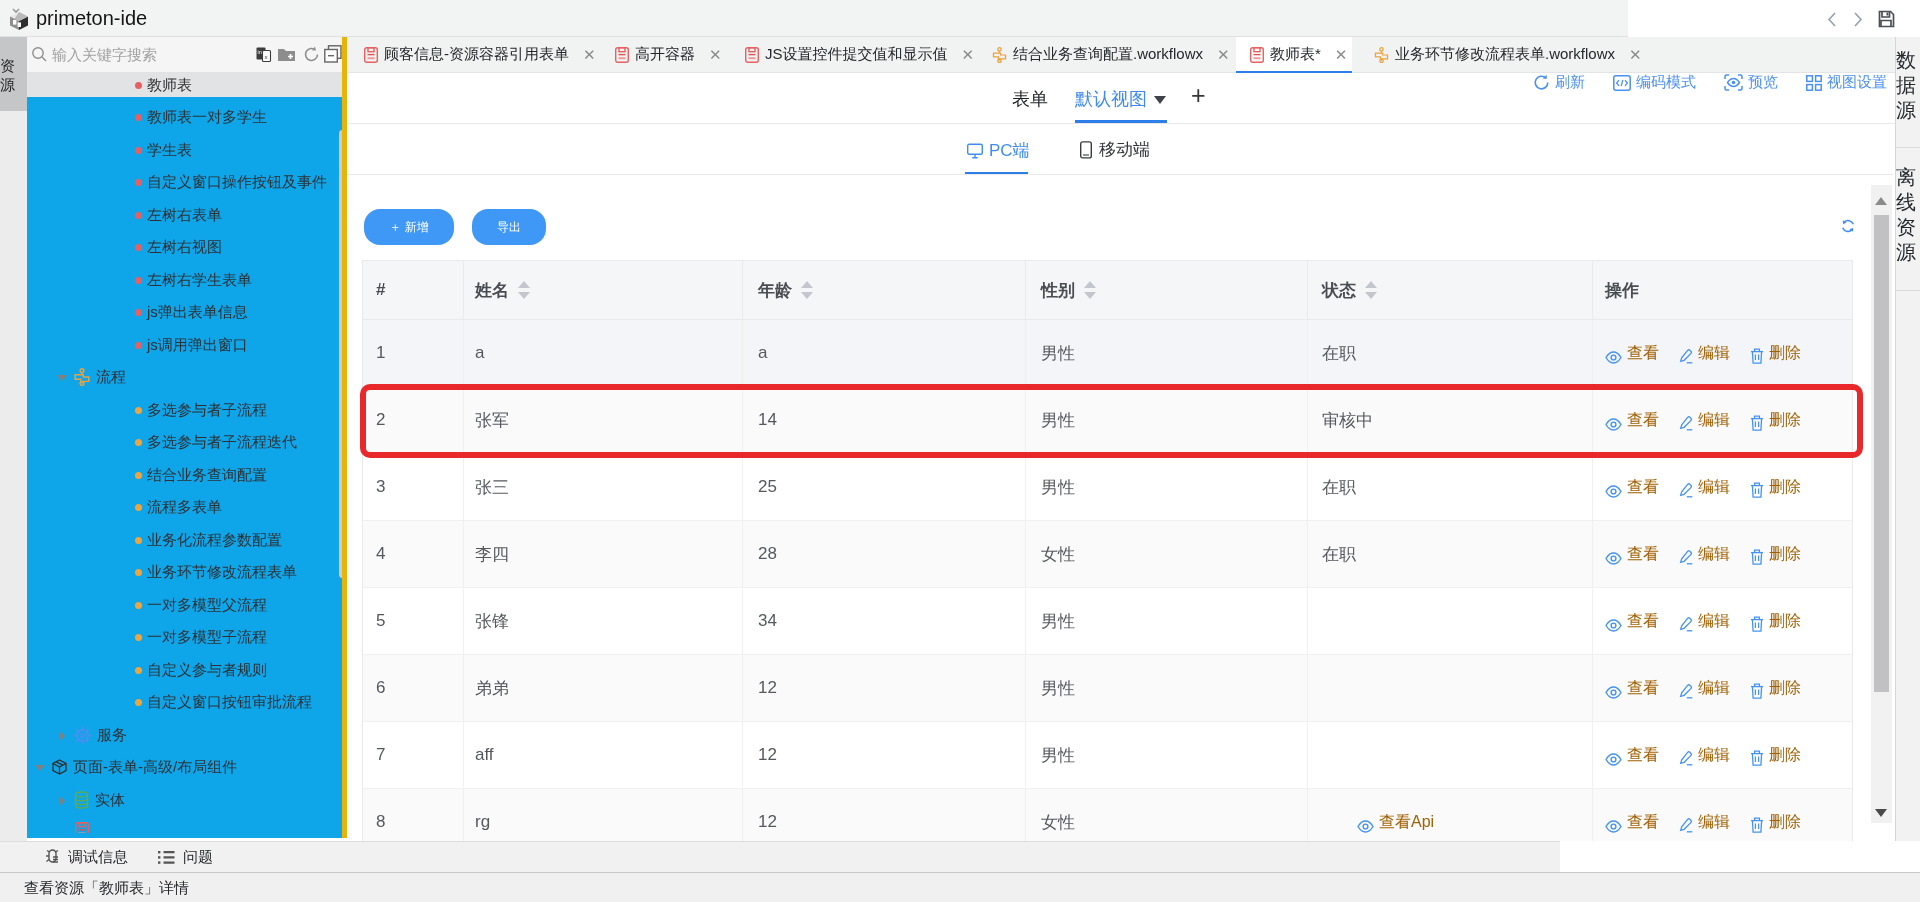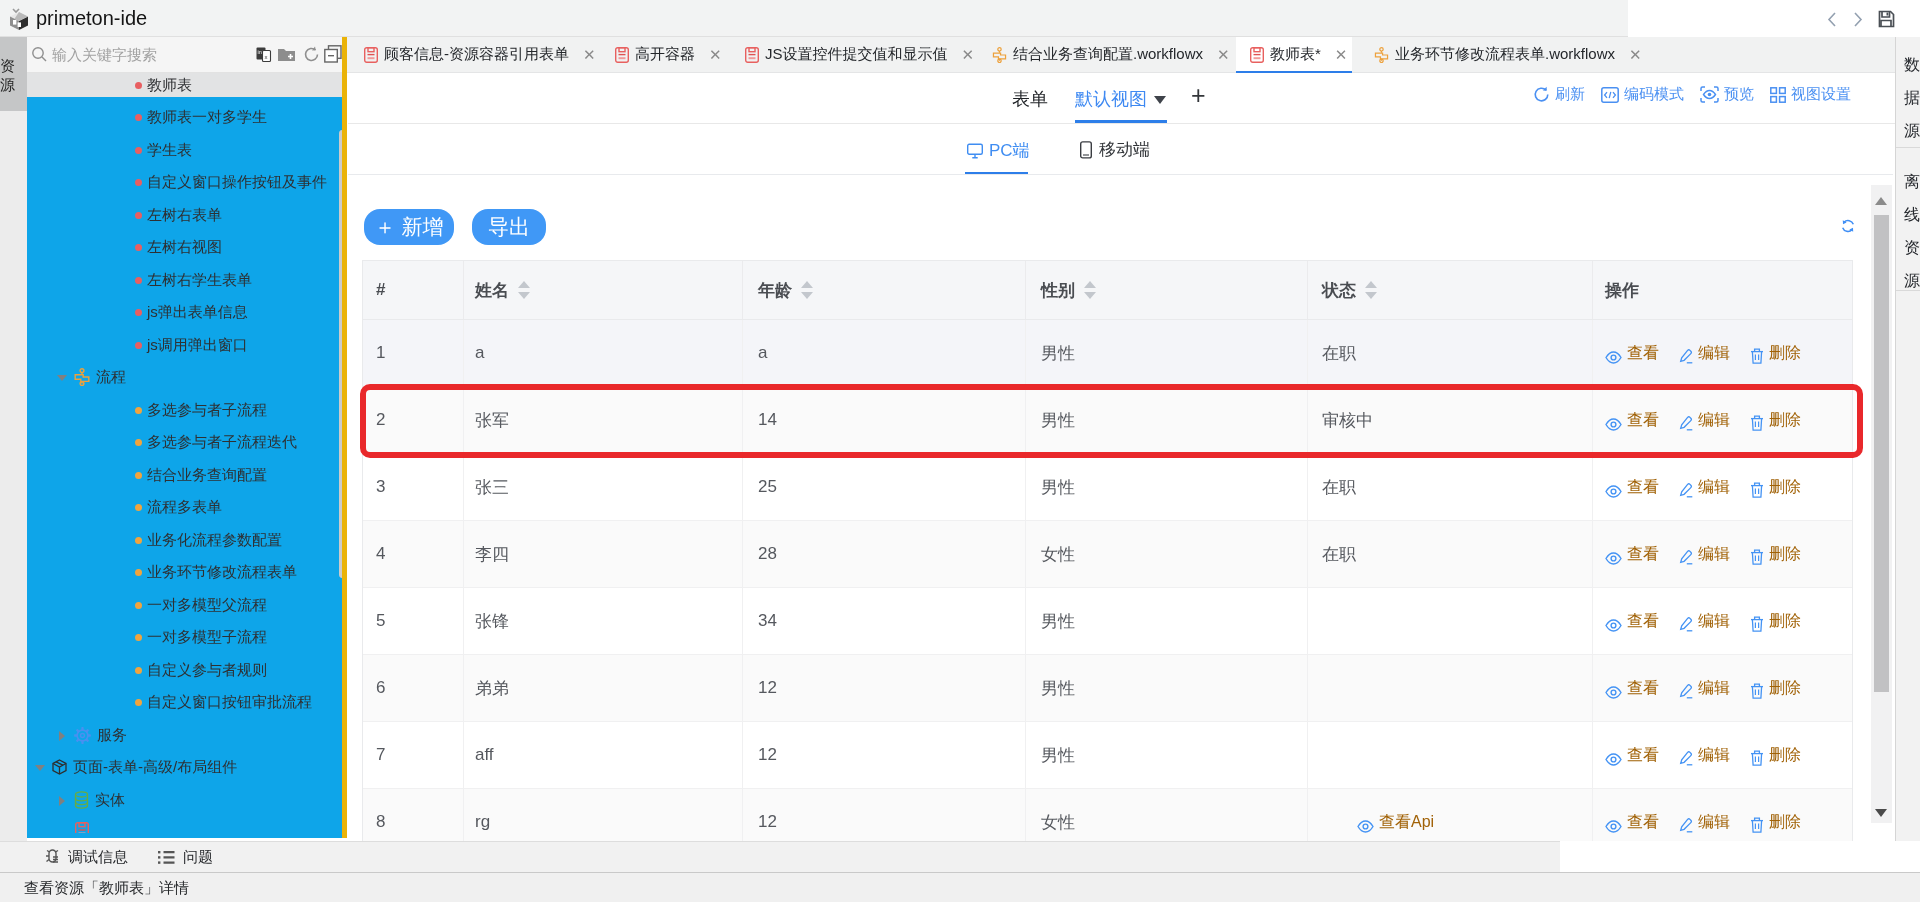--- a/index.html
+++ b/index.html
@@ -29,29 +29,29 @@
 .tico{flex:none;margin-right:6px}
 
 #tabstrip{position:absolute;left:347px;top:37px;width:1548px;height:36px;background:#f1f2f2;border-bottom:1px solid #e4e5e6}
 .tab{position:absolute;top:0;height:35px;display:flex;align-items:center;font-size:15px;color:#24272b;white-space:nowrap}
 .tab .ti{margin-left:6px}
 .tab .tx{margin-left:14px;color:#8a8a8a;font-size:15px}
 #activetabbg{position:absolute;left:889px;top:0;width:116px;height:35px;background:#fff}
 #activetabline{position:absolute;left:889px;top:34px;width:116px;height:3px;background:#2d7ee9}
 
 #rstrip{position:absolute;left:1895px;top:37px;width:25px;height:804px;background:#f2f2f2;border-left:1px solid #d5d5d5}
-.vtext2{position:absolute;width:24px;text-align:right;font-size:16px;color:#26292e;line-height:33px}
+.vtext2{position:absolute;width:24px;text-align:left;font-size:20px;color:#26292e;line-height:25px}
 
 #editor{position:absolute;left:348px;top:73px;width:1547px;height:768px;background:#fff}
 #hdrline{position:absolute;left:0;top:50px;width:1547px;height:1px;background:#e8e8e8}
 #devline{position:absolute;left:0;top:101px;width:1545px;height:1px;background:#e8eaed}
 .bluelink{color:#4a90f2;display:flex;align-items:center;font-size:15px;white-space:nowrap}
 .bluelink svg{margin-right:5px}
 
-.btn{position:absolute;background:#4098f6;color:#fff;border-radius:16px;text-align:center;font-size:21px;line-height:36px}
+.btn{position:absolute;background:#4098f6;color:#fff;border-radius:16px;text-align:center;font-size:12px;line-height:36px}
 
 #tbl{position:absolute;left:14px;top:187px;width:1491px;height:394px}
 #tblwrap{position:absolute;left:0;top:0;width:1491px;height:581px;border:1px solid #e9eaec;border-bottom:none;overflow:hidden}
 .thr{display:grid;grid-template-columns:101px 279px 283px 282px 285px 258px;height:59px;background:#f5f6f8;border-bottom:1px solid #e9eaec}
 .thr>div{display:flex;align-items:center;font-size:17px;font-weight:bold;color:#4a4d52;border-right:1px solid #ebebed;overflow:hidden}
 .thr>div:last-child{border-right:none}
 .tr{display:grid;grid-template-columns:101px 279px 283px 282px 285px 258px;height:67px;border-bottom:1px solid #f0f0f1}
 .tr>div{display:flex;align-items:center;font-size:17px;color:#55585e;border-right:1px solid #f0f0f1;overflow:hidden;white-space:nowrap}
 .tr>div:last-child{border-right:none}
 .c1{padding-left:13px}.c2{padding-left:11px}.c3{padding-left:15px}.c4{padding-left:15px}.c5{padding-left:14px}.c6{padding-left:12px}
@@ -262,21 +262,21 @@
     </div>
 </div>
 
 <div id="editor">
   <div class="abs" style="left:664px;top:14px;font-size:18px;color:#1f2226">表单</div>
   <div class="abs" style="left:727px;top:14px;font-size:18px;color:#3e89f2">默认视图</div>
   <div class="abs" style="left:806px;top:23px;width:0;height:0;border-left:6px solid transparent;border-right:6px solid transparent;border-top:8px solid #3f434a"></div>
   <div class="abs" style="left:843px;top:8px;font-size:25px;font-weight:300;color:#33363a">+</div>
   <div class="abs" style="left:727px;top:47px;width:92px;height:3px;background:#2d7ee9"></div>
   <div id="hdrline"></div>
-  <div class="abs" style="left:1185px;top:12px;display:flex;gap:16px">
+  <div class="abs" style="left:1185px;top:0;display:flex;gap:28px">
     <div class="bluelink"><svg width="17" height="17" viewBox="0 0 17 17">
           <path d="M14.8 8.5 a6.3 6.3 0 1 1 -1.8 -4.4" fill="none" stroke="#4a90f2" stroke-width="1.6"></path>
           <path d="M13.6 0.8 L13.8 4.8 L9.9 4.4 Z" fill="#4a90f2"></path>
         </svg>刷新</div>
     <div class="bluelink"><svg width="18" height="16" viewBox="0 0 18 16">
           <rect x="0.8" y="0.8" width="16.4" height="14.4" rx="2" fill="none" stroke="#4a90f2" stroke-width="1.5"></rect>
           <path d="M6 5.2 L3.6 8 L6 10.8 M12 5.2 L14.4 8 L12 10.8 M9.8 4.8 L8.2 11.2" fill="none" stroke="#4a90f2" stroke-width="1.3"></path>
         </svg>编码模式</div>
     <div class="bluelink"><svg width="19" height="17" viewBox="0 0 19 17">
           <path d="M1 5 V2.5 A1.5 1.5 0 0 1 2.5 1 H5 M14 1 H16.5 A1.5 1.5 0 0 1 18 2.5 V5 M18 12 V14.5 A1.5 1.5 0 0 1 16.5 16 H14 M5 16 H2.5 A1.5 1.5 0 0 1 1 14.5 V12" fill="none" stroke="#4a90f2" stroke-width="1.5"></path>

